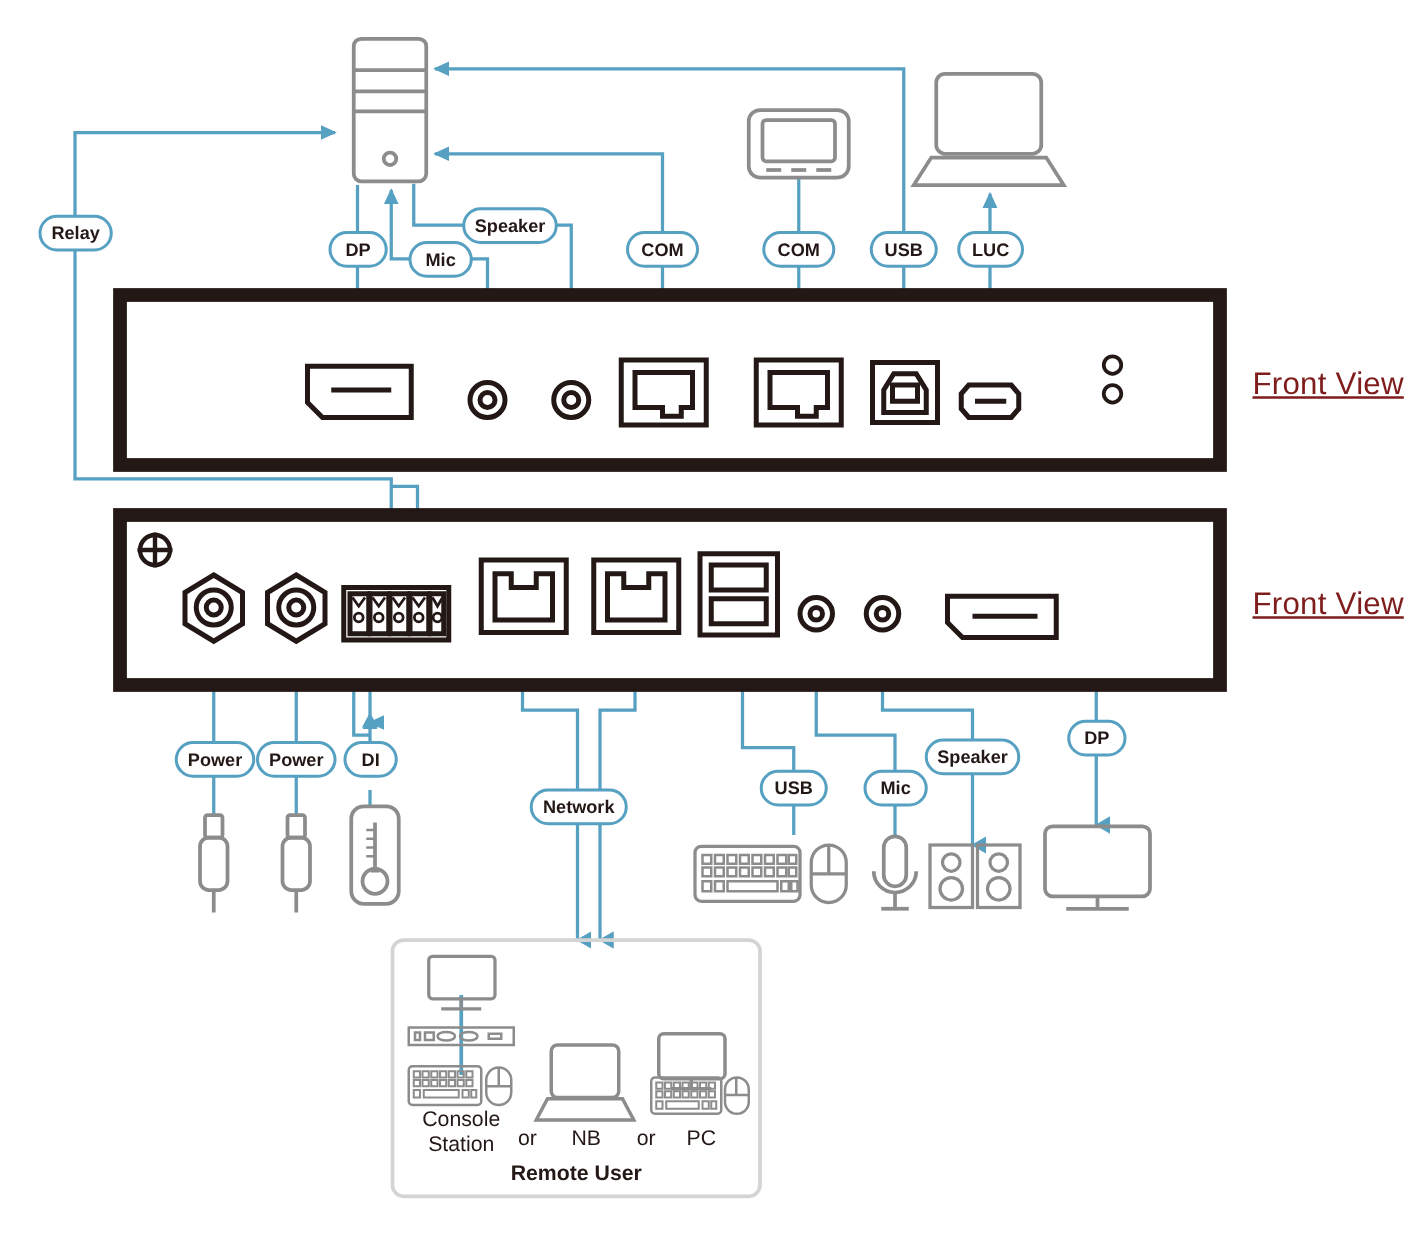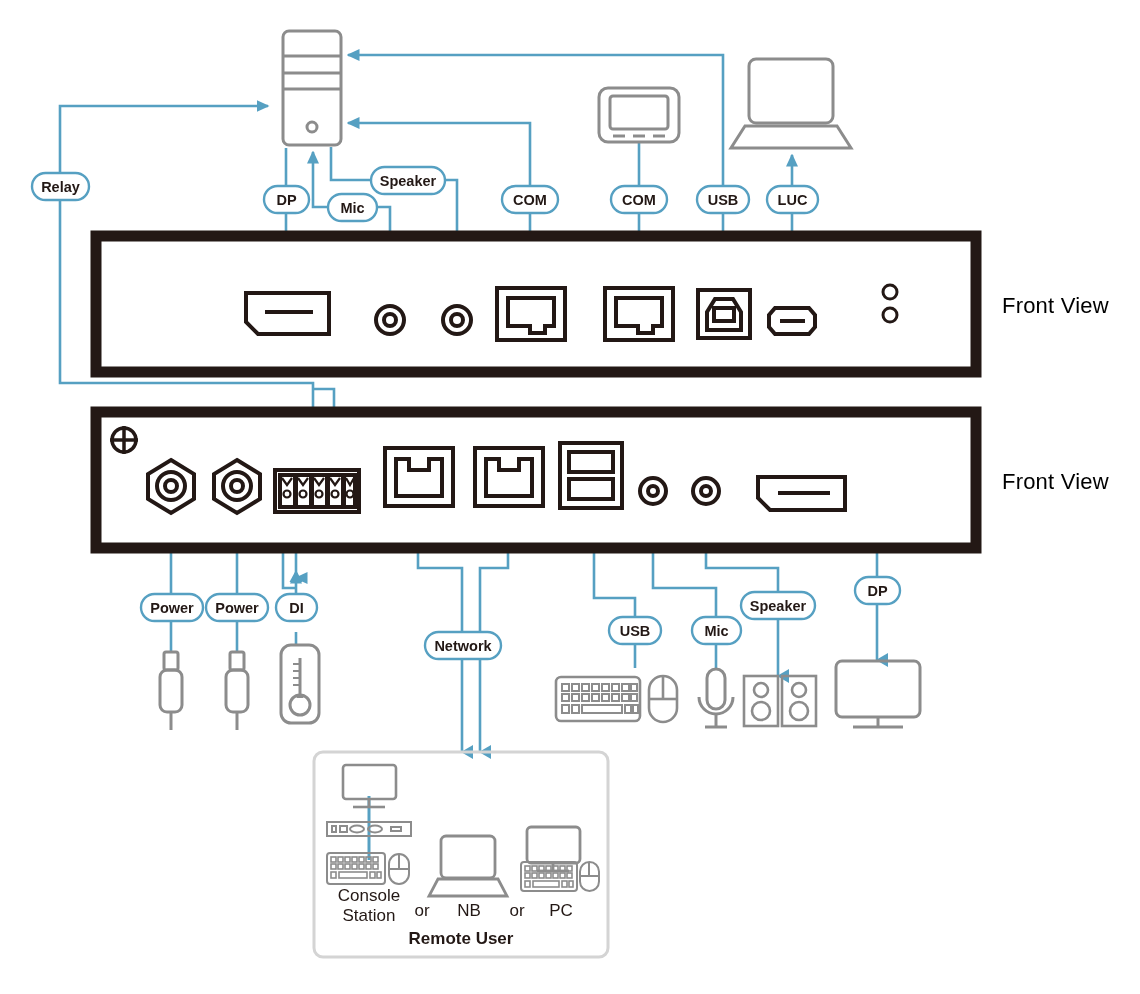--- a/index.html
+++ b/index.html
@@ -1,21 +1,21 @@
 <!DOCTYPE html>
 <html><head>
 <meta charset="utf-8">
 <style>
   html,body{margin:0;padding:0;background:#ffffff;}
   body{width:1140px;height:994px;font-family:"Liberation Sans",sans-serif;overflow:hidden;}
   #stage{position:relative;width:992px;height:994px;}
   svg#diagram{position:absolute;left:0;top:0;}
   .viewlabel{
     position:absolute;font-family:"Liberation Sans",sans-serif;
-    font-size:22px;color:#000000;letter-spacing:.2px;white-space:nowrap;
+    font-size:25px;color:#7f1d1d;letter-spacing:.2px;white-space:nowrap;text-decoration:underline;
   }
 </style>
 </head>
 <body>
 
 <div id="stage">
 
   <svg id="diagram" width="1140" height="994" viewBox="0 0 1140 994">
     <defs>
       <marker id="ah-down" markerWidth="14" markerHeight="12" refX="7" refY="11" orient="auto-start-reverse" markerUnits="userSpaceOnUse">

